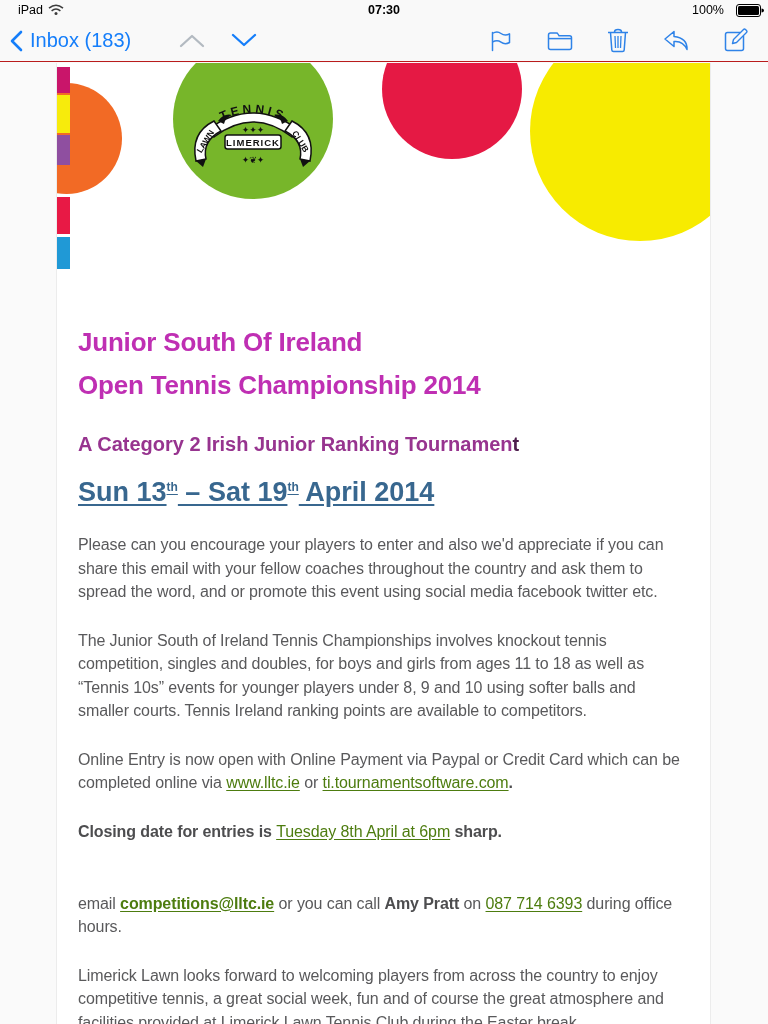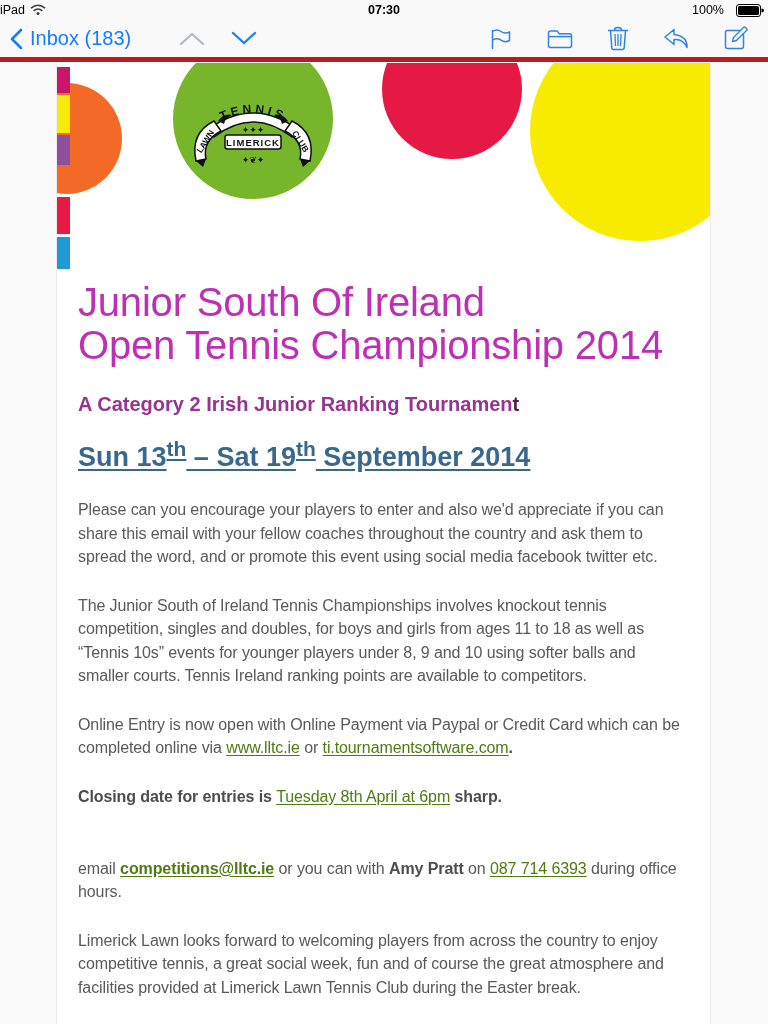--- a/index.html
+++ b/index.html
@@ -3,27 +3,27 @@
 <meta charset="utf-8">
 <style>
   * { margin:0; padding:0; box-sizing:border-box; }
   html,body { width:768px; height:1024px; }
   body { font-family:"Liberation Sans","DejaVu Sans",sans-serif; background:#fafafa; }
   .screen { position:relative; width:768px; height:1024px; overflow:hidden; background:#fafafa; }
 
   
   .statusbar { position:absolute; top:0; left:0; width:768px; height:20px;
     background:#f9f9f9; display:flex; align-items:center; font-size:12.5px; color:#000; }
-  .sb-left { position:absolute; left:0; display:flex; align-items:center; gap:5px; }
+  .sb-left { position:absolute; left:18px; display:flex; align-items:center; gap:5px; }
   .sb-time { position:absolute; left:0; right:0; text-align:center; font-weight:bold; }
   .sb-right { position:absolute; right:4px; display:flex; align-items:center; gap:12px; }
 
   
   .navbar { position:absolute; top:20px; left:0; width:768px; height:42px;
-    background:#f9f9f9; border-bottom:5px solid #b91c1c; display:flex; align-items:center; }
+    background:#f9f9f9; border-bottom:1px solid #b91c1c; display:flex; align-items:center; }
   .back-btn { display:flex; align-items:center; gap:7px; margin-left:10px;
     color:#157efa; font-size:20px; cursor:pointer; }
   .msg-chevrons { display:flex; align-items:center; gap:26px; margin-left:48px; }
   .nav-actions { position:absolute; right:20px; display:flex; align-items:center; gap:34px; }
   .nav-actions svg { display:block; cursor:pointer; }
 
   
   .page { position:absolute; top:63px; left:0; width:768px; height:961px; overflow:hidden; }
   .email { position:absolute; left:56px; top:0; width:655px; min-height:961px;
     background:#fff; border-left:1px solid #ececec; border-right:1px solid #ececec; }
@@ -38,26 +38,26 @@
   .strip-sq { position:absolute; left:0; width:13px; }
   .sq-magenta { top:4px;   height:26px; background:#c9156a; }
   .sq-yellow  { top:32px;  height:38px; background:#f7eb0c; }
   .sq-purple  { top:72px;  height:30px; background:#8f4fa0; }
   .sq-red     { top:134px; height:37px; background:#e81945; }
   .sq-blue    { top:174px; height:32px; background:#2099d6; }
   .logo-svg { position:absolute; left:131px; top:28px; }
 
   
   .email-body { padding:12px 20px 40px 21px; }
-  .title { color:#bf2fb3; font-size:40px; line-height:43px; font-weight:normal; letter-spacing:-0.2px; }
+  .title { color:#bf2fb3; font-size:26px; line-height:43px; font-weight:bold; letter-spacing:-0.2px;margin-top:40px; }
   .subtitle { margin-top:26px; font-size:20px; font-weight:bold; color:#97348f; }
   .subtitle .tail { color:#4e1f4d; }
   .date-line { margin-top:21px; font-size:27px; color:#38678f; text-decoration:none; display:inline-block; }
   .date-line span, .date-line sup { text-decoration:underline; text-underline-offset:3px;font-weight:bold; }
-  .date-line sup { font-size:21px; }
+  .date-line sup { font-size:12px; }
   p.body-p { margin-top:25px; width:612px; font-size:16px; line-height:23.5px;
     color:#59595b; letter-spacing:-0.1px; }
   p.body-p a { color:#4d7c0f; text-decoration:underline; text-underline-offset:2px; cursor:pointer; }
   p.body-p a.bold-link { font-weight:bold; }
   .b-dark { font-weight:bold; color:#4d4d4f; }
 </style>
 </head>
 <body>
 
 <div class="screen">
@@ -165,32 +165,32 @@
 
       <div class="email-body">
 
         <h1 class="title">
           <span style="display:block">Junior South Of Ireland</span>
           <span style="display:block">Open Tennis Championship 2014</span>
         </h1>
 
         <h2 class="subtitle"><span>A Category 2 Irish Junior Ranking Tournamen</span><span class="tail">t</span></h2>
 
-        <div class="date-line"><span>Sun 13</span><sup>th</sup><span> – Sat 19</span><sup>th</sup><span> September 2014</span></div>
+        <div class="date-line"><span>Sun 13</span><sup>th</sup><span> – Sat 19</span><sup>th</sup><span> April 2014</span></div>
 
 
         <p class="body-p">Please can you encourage your players to enter and also we'd appreciate if you can share this email with your fellow coaches throughout the country and ask them to spread the word, and or promote this event using social media facebook twitter etc.</p>
 
         <p class="body-p">The Junior South of Ireland Tennis Championships involves knockout tennis competition, singles and doubles, for boys and girls from ages 11 to 18 as well as “Tennis 10s” events for younger players under 8, 9 and 10 using softer balls and smaller courts. Tennis Ireland ranking points are available to competitors.</p>
 
         <p class="body-p"><span>Online Entry is now open with Online Payment via Paypal or Credit Card which can be completed online via </span><a>www.lltc.ie</a><span> or </span><a>ti.tournamentsoftware.com</a><span class="b-dark">.</span></p>
 
         <p class="body-p"><span class="b-dark">Closing date for entries is </span><a>Tuesday 8th April at 6pm</a><span class="b-dark"> sharp.</span></p>
 
-        <p class="body-p"><br><span>email </span><a class="bold-link">competitions@lltc.ie</a><span> or you can with </span><span class="b-dark">Amy Pratt</span><span> on </span><a>087 714 6393</a><span> during office hours.</span></p>
+        <p class="body-p"><br><span>email </span><a class="bold-link">competitions@lltc.ie</a><span> or you can call </span><span class="b-dark">Amy Pratt</span><span> on </span><a>087 714 6393</a><span> during office hours.</span></p>
 
         <p class="body-p">Limerick Lawn looks forward to welcoming players from across the country to enjoy competitive tennis, a great social week, fun and of course the great atmosphere and facilities provided at Limerick Lawn Tennis Club during the Easter break.</p>
 
       </div>
     </div>
   </div>
 
 </div>
 
 </body></html>

